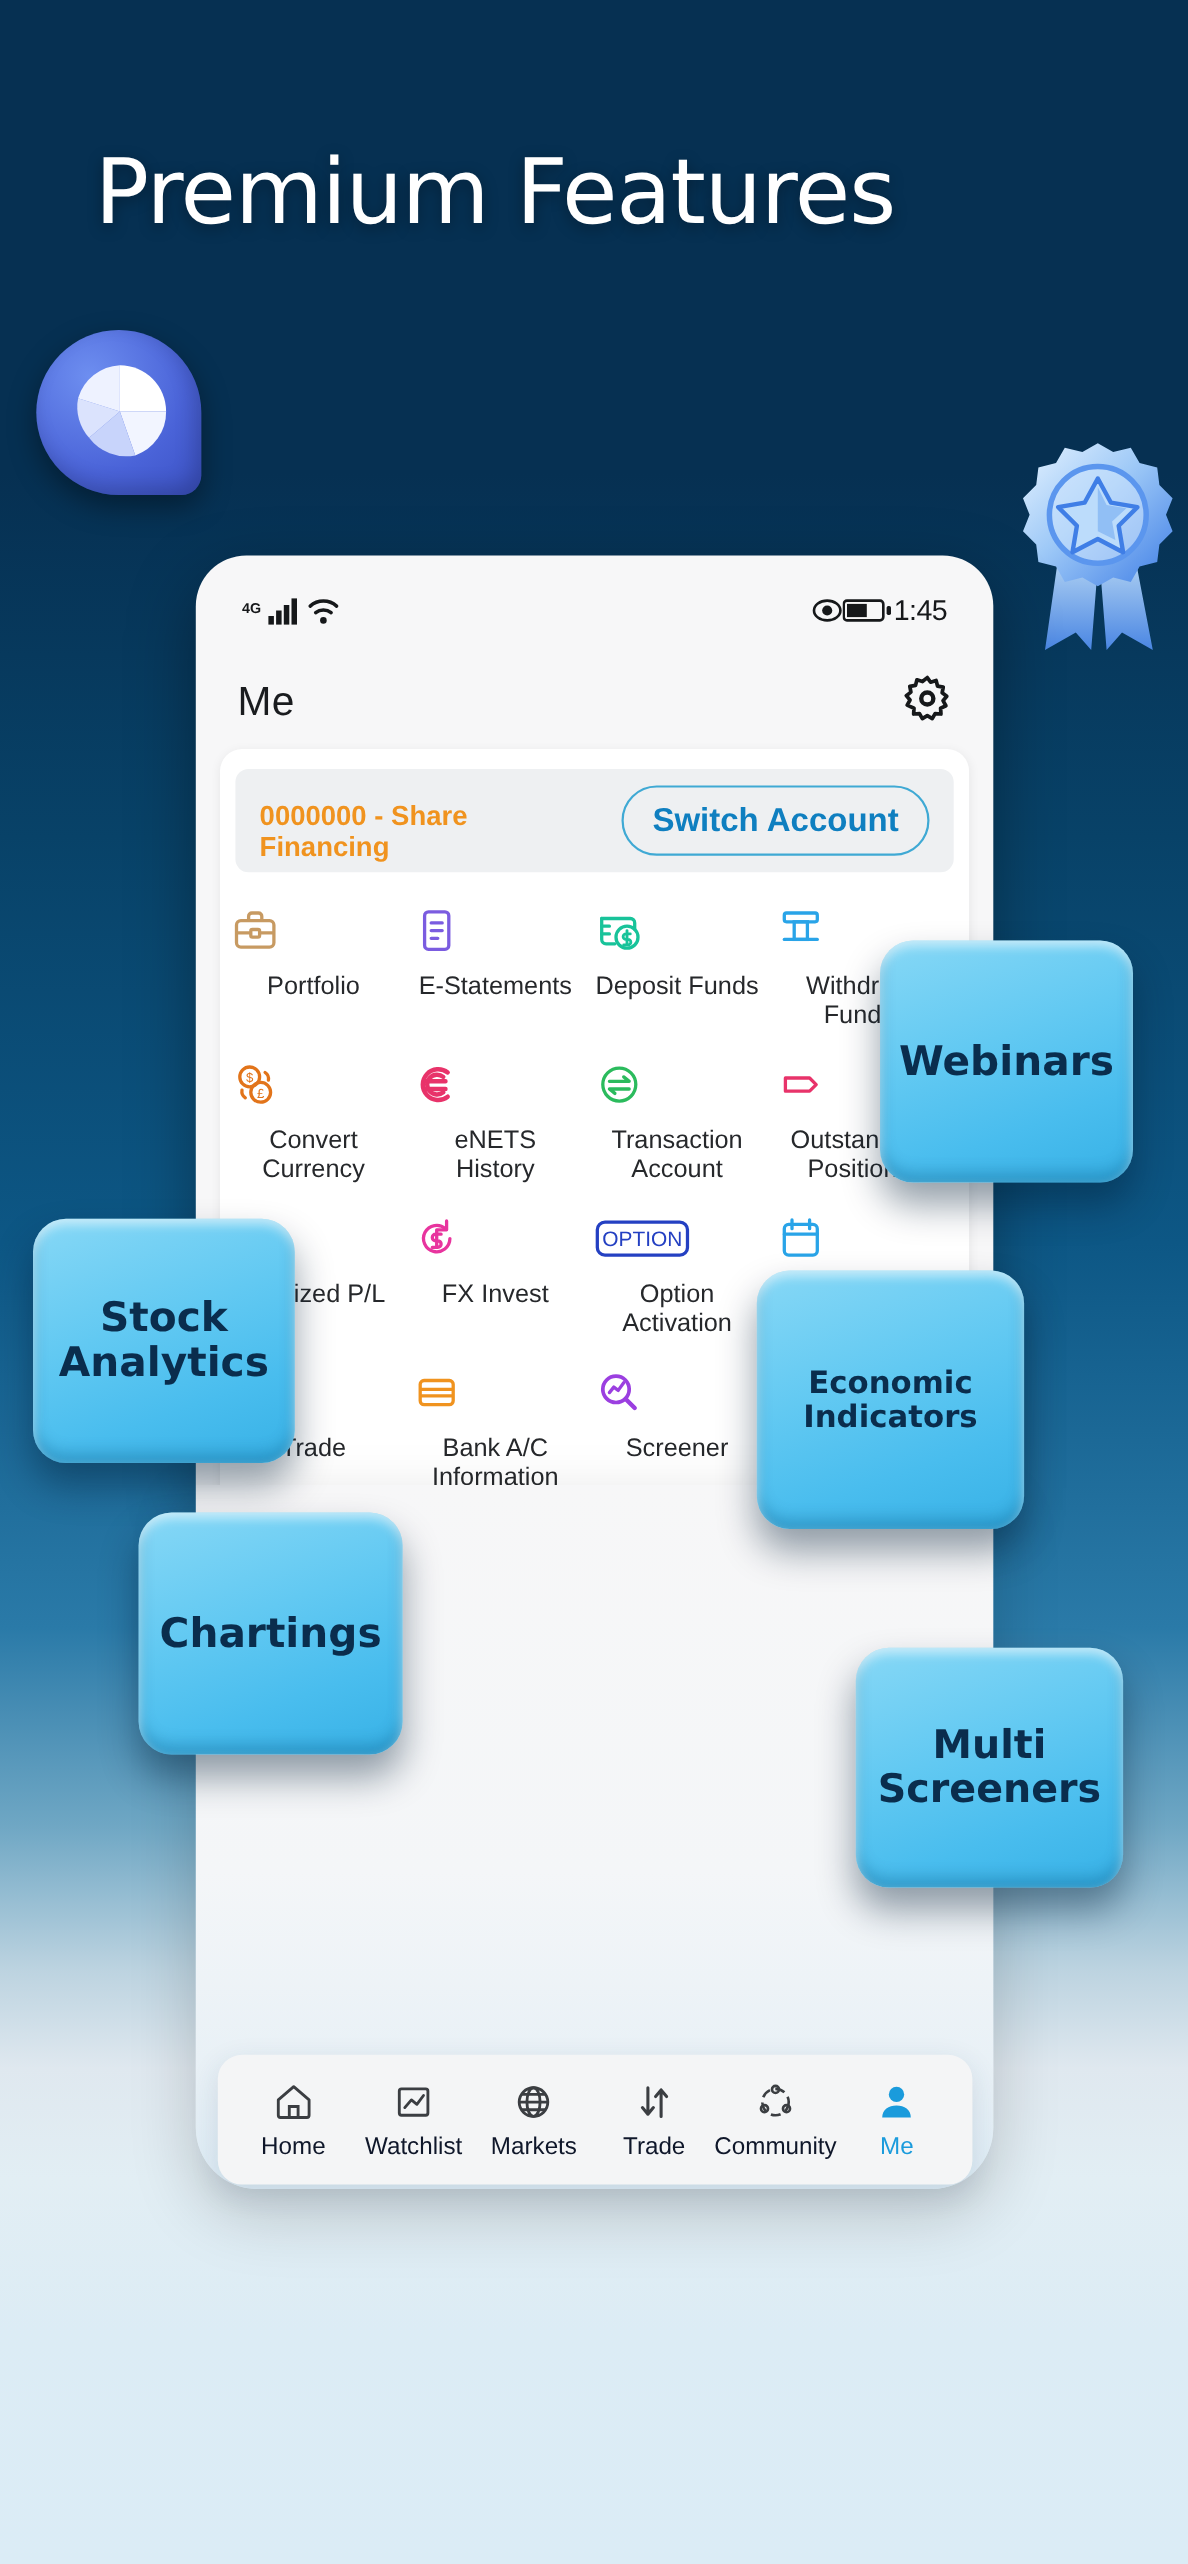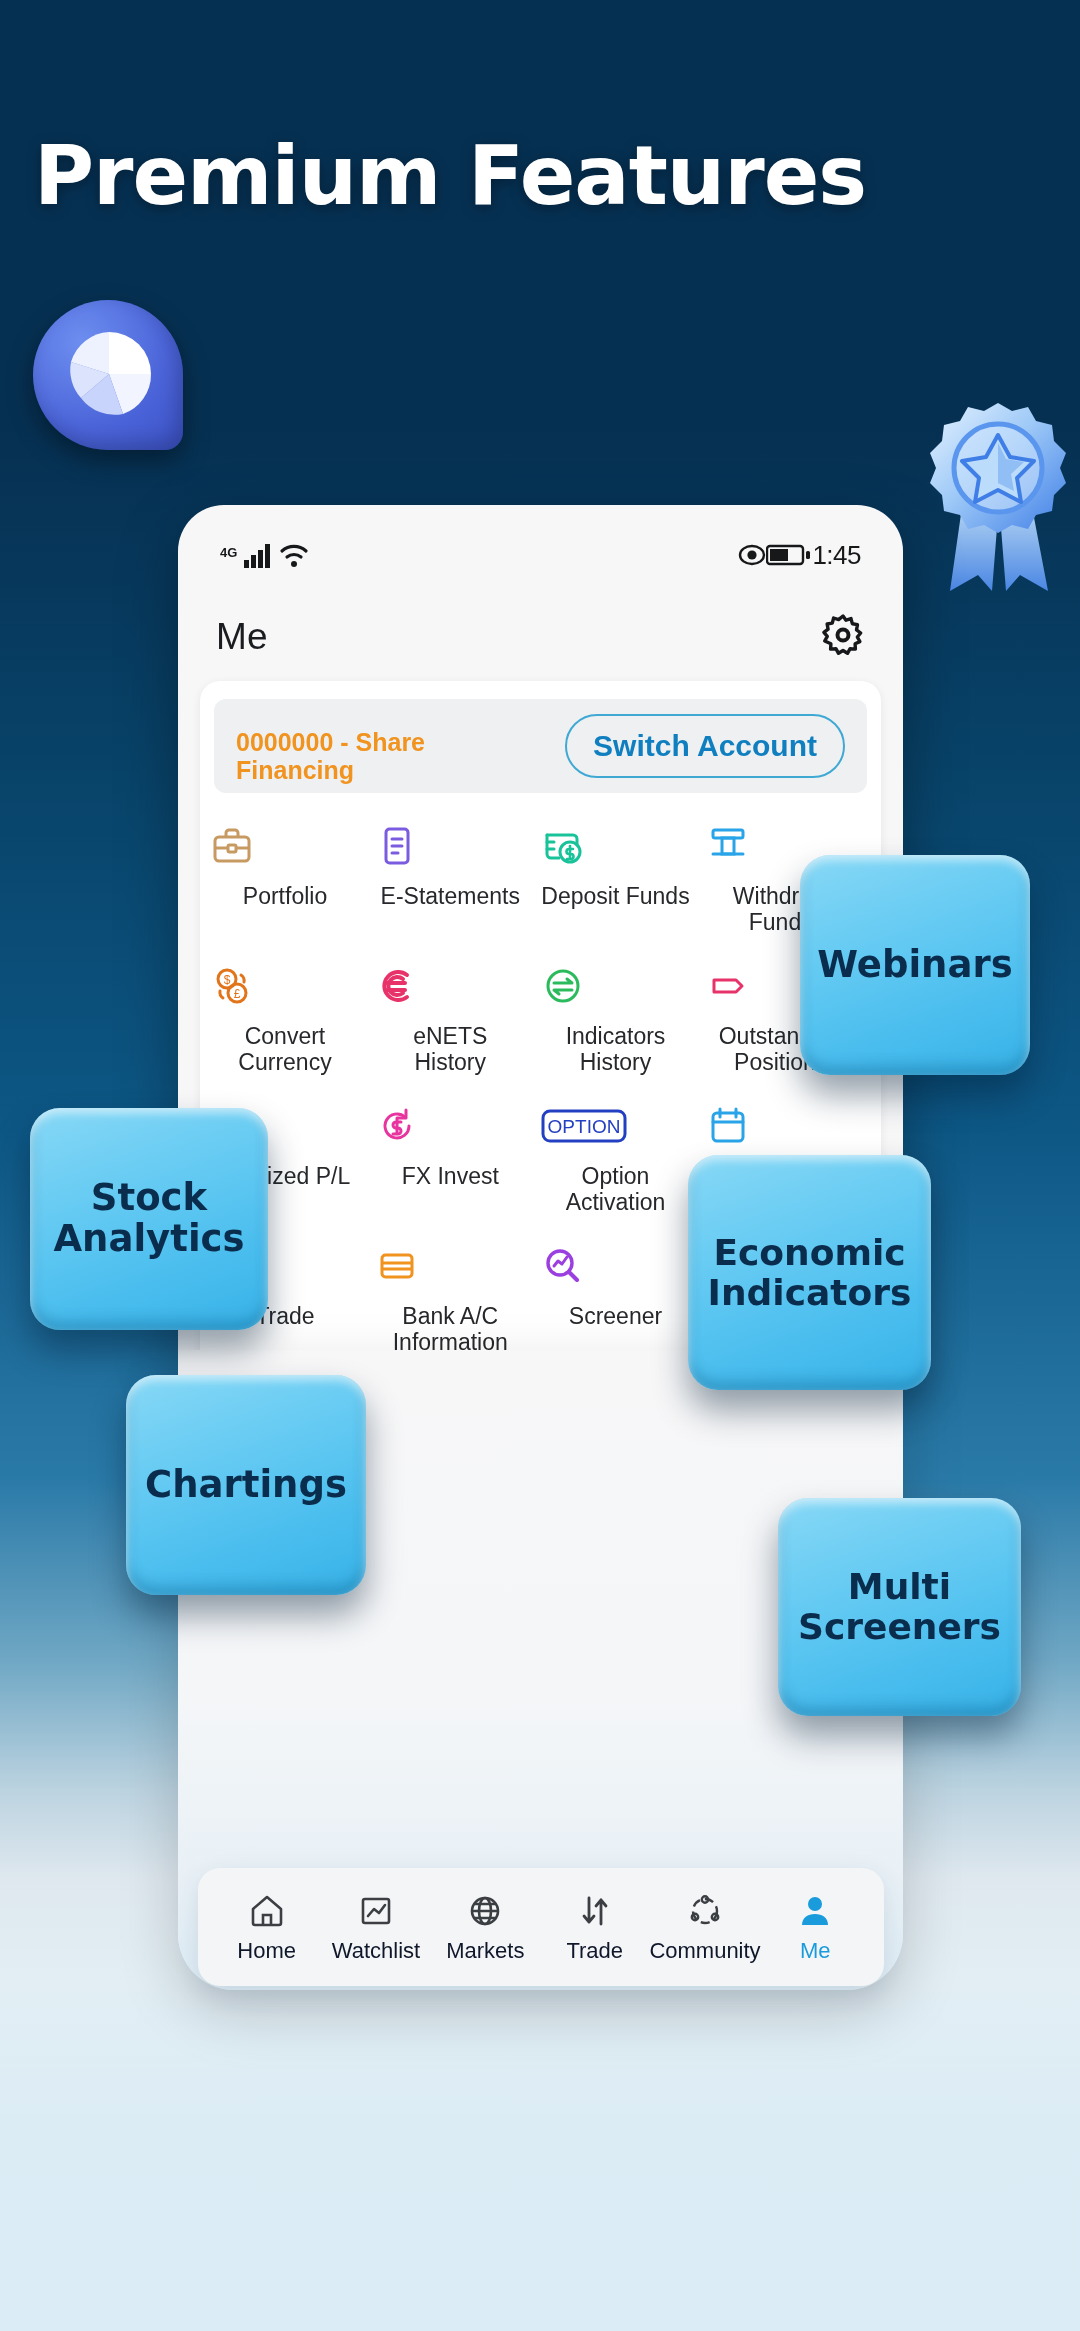--- a/index.html
+++ b/index.html
@@ -27,21 +27,21 @@
     overflow: hidden;
   }
 
   
   .title {
     position: absolute;
     top: 128px; left: 0; width: 900px;
     text-align: center;
     color: #ffffff;
     font-size: 82px;
-    font-weight: bold;
+    font-weight: normal;
     letter-spacing: -1px;
     font-family: "DejaVu Sans", sans-serif;
     text-shadow: 0 3px 14px rgba(0,0,0,.35);
   }
 
   
   .logo-bubble {
     position: absolute;
     left: 33px; top: 300px;
     width: 150px; height: 150px;
@@ -176,21 +176,21 @@
     display: flex; align-items: center; justify-content: center;
     text-align: center;
     color: #0a2d4d;
     font-weight: bold;
     font-family: "DejaVu Sans", sans-serif;
     line-height: 1.1;
     padding: 10px;
   }
   .fc-stock     { left: 30px;  top: 1108px; width: 238px; height: 222px; font-size: 37px; }
   .fc-webinars  { left: 800px; top: 855px;  width: 230px; height: 220px; font-size: 37px; }
-  .fc-econ      { left: 688px; top: 1155px; width: 243px; height: 235px; font-size: 36px; }
+  .fc-econ      { left: 688px; top: 1155px; width: 243px; height: 235px; font-size: 28px; }
   .fc-chart     { left: 126px; top: 1375px; width: 240px; height: 220px; font-size: 37px; }
   .fc-multi     { left: 778px; top: 1498px; width: 243px; height: 218px; font-size: 36px; }
 </style>
 </head>
 <body>
 
 <div id="stage">
 
   <div class="title">Premium Features</div>
 
@@ -354,21 +354,21 @@
           <span class="lb">eNETS History</span>
         </div>
 
         <div class="cell">
           <span class="ic">
             <svg width="44" height="44" viewBox="0 0 44 44">
               <circle cx="22" cy="22" r="15" fill="none" stroke="#2bbb5d" stroke-width="3"></circle>
               <path d="M13 19h18l-5-4M31 26H13l5 4" fill="none" stroke="#2bbb5d" stroke-width="3" stroke-linecap="round" stroke-linejoin="round"></path>
             </svg>
           </span>
-          <span class="lb">Indicators History</span>
+          <span class="lb">Transaction Account</span>
         </div>
 
         <div class="cell">
           <span class="ic">
             <svg width="44" height="44" viewBox="0 0 44 44">
               <path d="M8 16h22l6 6-6 6H8z" fill="none" stroke="#e8336a" stroke-width="3" stroke-linejoin="round"></path>
             </svg>
           </span>
           <span class="lb">Outstanding Positions</span>
         </div>

